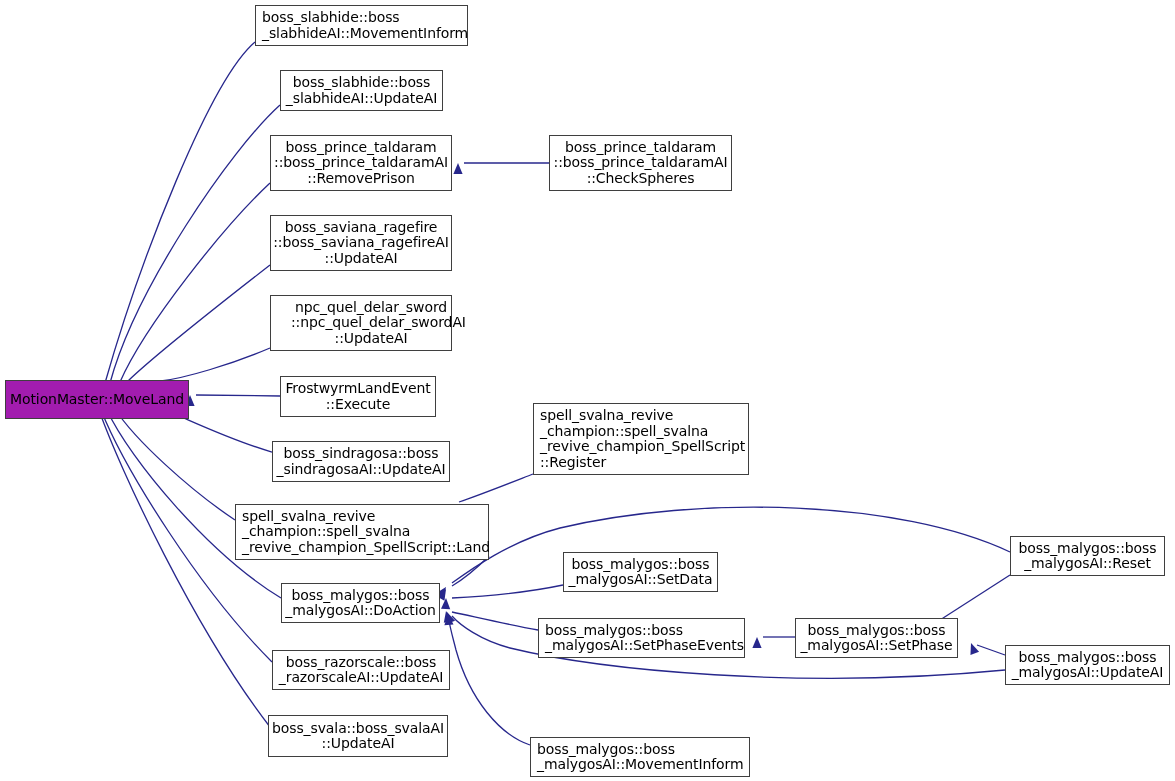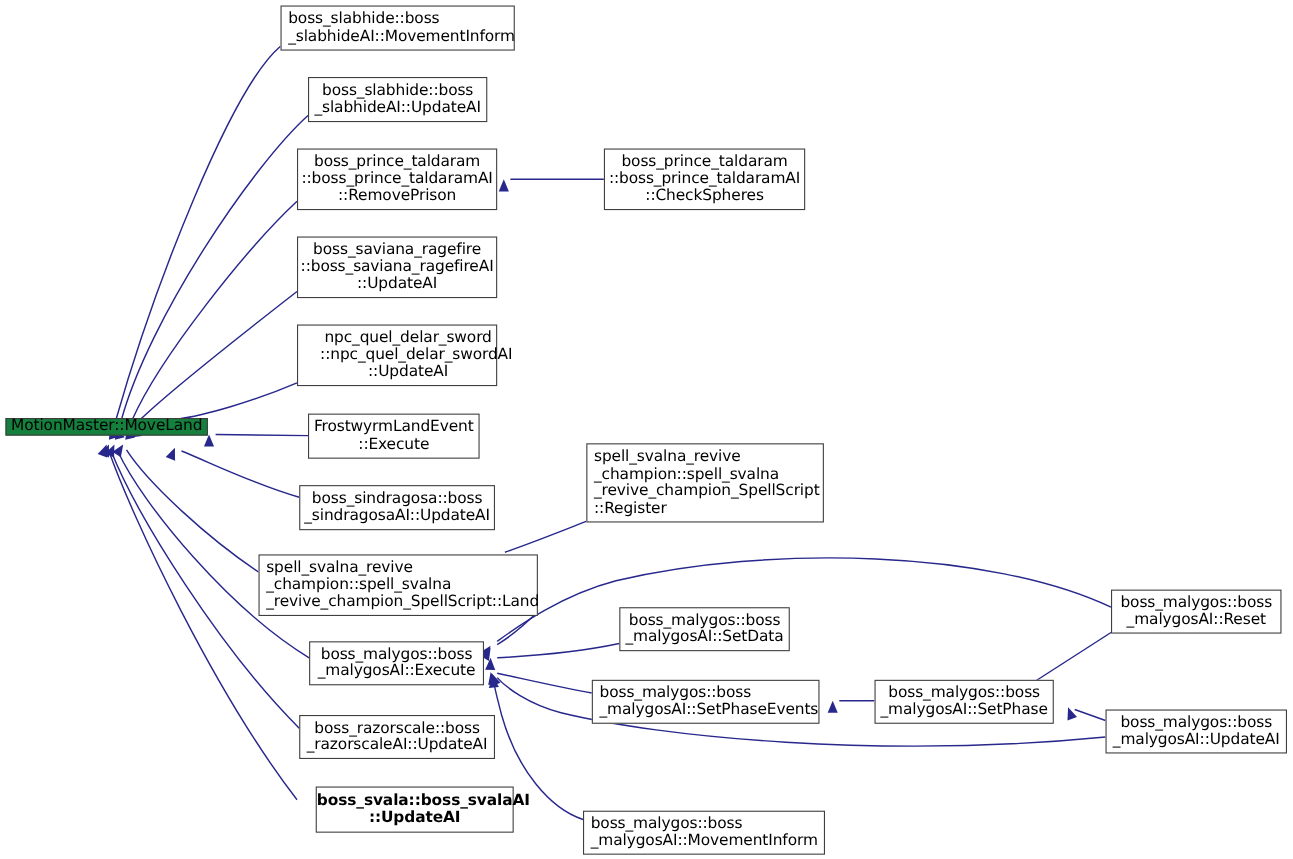--- a/index.html
+++ b/index.html
@@ -142,34 +142,34 @@
       <g>
         <path d="M1005,655 L977,645" fill="none" stroke="#27278c" stroke-width="1.3"></path>
         <polygon points="0,0 11,4.6 11,-4.6" fill="#27278c" transform="translate(971,643) rotate(430)"></polygon>
       </g>
       <g>
         <path d="M795,637 L763,637" fill="none" stroke="#27278c" stroke-width="1.3"></path>
         <polygon points="0,0 11,4.6 11,-4.6" fill="#27278c" transform="translate(757,637) rotate(450)"></polygon>
       </g>
     </svg>
   <div id="node-layer">
-      <div class="node highlight" style="left: 5px; top: 380px; width: 184px; height: 16px; background: #15803d;"><span class="node-line">MotionMaster::MoveLand</span></div>
+      <div class="node highlight" style="left: 5px; top: 380px; width: 184px; height: 39px; background: #a21caf;"><span class="node-line">MotionMaster::MoveLand</span></div>
       <div class="node leftalign" style="left: 255px; top: 5px; width: 213px; height: 41px;"><span class="node-line">boss_slabhide::boss</span><span class="node-line">_slabhideAI::MovementInform</span></div>
       <div class="node" style="left: 280px; top: 70px; width: 163px; height: 41px;"><span class="node-line">boss_slabhide::boss</span><span class="node-line">_slabhideAI::UpdateAI</span></div>
       <div class="node" style="left: 270px; top: 135px; width: 182px; height: 56px;"><span class="node-line">boss_prince_taldaram</span><span class="node-line">::boss_prince_taldaramAI</span><span class="node-line">::RemovePrison</span></div>
       <div class="node" style="left: 549px; top: 135px; width: 183px; height: 56px;"><span class="node-line">boss_prince_taldaram</span><span class="node-line">::boss_prince_taldaramAI</span><span class="node-line">::CheckSpheres</span></div>
       <div class="node" style="left: 270px; top: 215px; width: 182px; height: 56px;"><span class="node-line">boss_saviana_ragefire</span><span class="node-line">::boss_saviana_ragefireAI</span><span class="node-line">::UpdateAI</span></div>
       <div class="node" style="left: 270px; top: 295px; width: 182px; height: 56px; padding-left: 20px;"><span class="node-line">npc_quel_delar_sword</span><span class="node-line">::npc_quel_delar_swordAI</span><span class="node-line">::UpdateAI</span></div>
       <div class="node" style="left: 280px; top: 376px; width: 156px; height: 41px;"><span class="node-line">FrostwyrmLandEvent</span><span class="node-line">::Execute</span></div>
       <div class="node" style="left: 272px; top: 441px; width: 178px; height: 41px;"><span class="node-line">boss_sindragosa::boss</span><span class="node-line">_sindragosaAI::UpdateAI</span></div>
       <div class="node leftalign" style="left: 533px; top: 403px; width: 216px; height: 72px;"><span class="node-line">spell_svalna_revive</span><span class="node-line">_champion::spell_svalna</span><span class="node-line">_revive_champion_SpellScript</span><span class="node-line">::Register</span></div>
       <div class="node leftalign" style="left: 235px; top: 504px; width: 254px; height: 56px;"><span class="node-line">spell_svalna_revive</span><span class="node-line">_champion::spell_svalna</span><span class="node-line">_revive_champion_SpellScript::Land</span></div>
-      <div class="node" style="left: 281px; top: 583px; width: 159px; height: 40px;"><span class="node-line">boss_malygos::boss</span><span class="node-line">_malygosAI::Execute</span></div>
+      <div class="node" style="left: 281px; top: 583px; width: 159px; height: 40px;"><span class="node-line">boss_malygos::boss</span><span class="node-line">_malygosAI::DoAction</span></div>
       <div class="node" style="left: 563px; top: 552px; width: 155px; height: 40px;"><span class="node-line">boss_malygos::boss</span><span class="node-line">_malygosAI::SetData</span></div>
       <div class="node leftalign" style="left: 538px; top: 618px; width: 207px; height: 40px;"><span class="node-line">boss_malygos::boss</span><span class="node-line">_malygosAI::SetPhaseEvents</span></div>
       <div class="node" style="left: 795px; top: 618px; width: 163px; height: 40px;"><span class="node-line">boss_malygos::boss</span><span class="node-line">_malygosAI::SetPhase</span></div>
       <div class="node" style="left: 1010px; top: 536px; width: 155px; height: 40px;"><span class="node-line">boss_malygos::boss</span><span class="node-line">_malygosAI::Reset</span></div>
       <div class="node" style="left: 1005px; top: 645px; width: 165px; height: 40px;"><span class="node-line">boss_malygos::boss</span><span class="node-line">_malygosAI::UpdateAI</span></div>
       <div class="node" style="left: 272px; top: 650px; width: 178px; height: 40px;"><span class="node-line">boss_razorscale::boss</span><span class="node-line">_razorscaleAI::UpdateAI</span></div>
-      <div class="node" style="left: 287px; top: 715px; width: 180px; height: 42px; font-weight: bold;"><span class="node-line">boss_svala::boss_svalaAI</span><span class="node-line">::UpdateAI</span></div>
+      <div class="node" style="left: 268px; top: 715px; width: 180px; height: 42px;"><span class="node-line">boss_svala::boss_svalaAI</span><span class="node-line">::UpdateAI</span></div>
       <div class="node leftalign" style="left: 530px; top: 737px; width: 220px; height: 40px;"><span class="node-line">boss_malygos::boss</span><span class="node-line">_malygosAI::MovementInform</span></div>
     </div>
 </div>
 
 </body></html>

